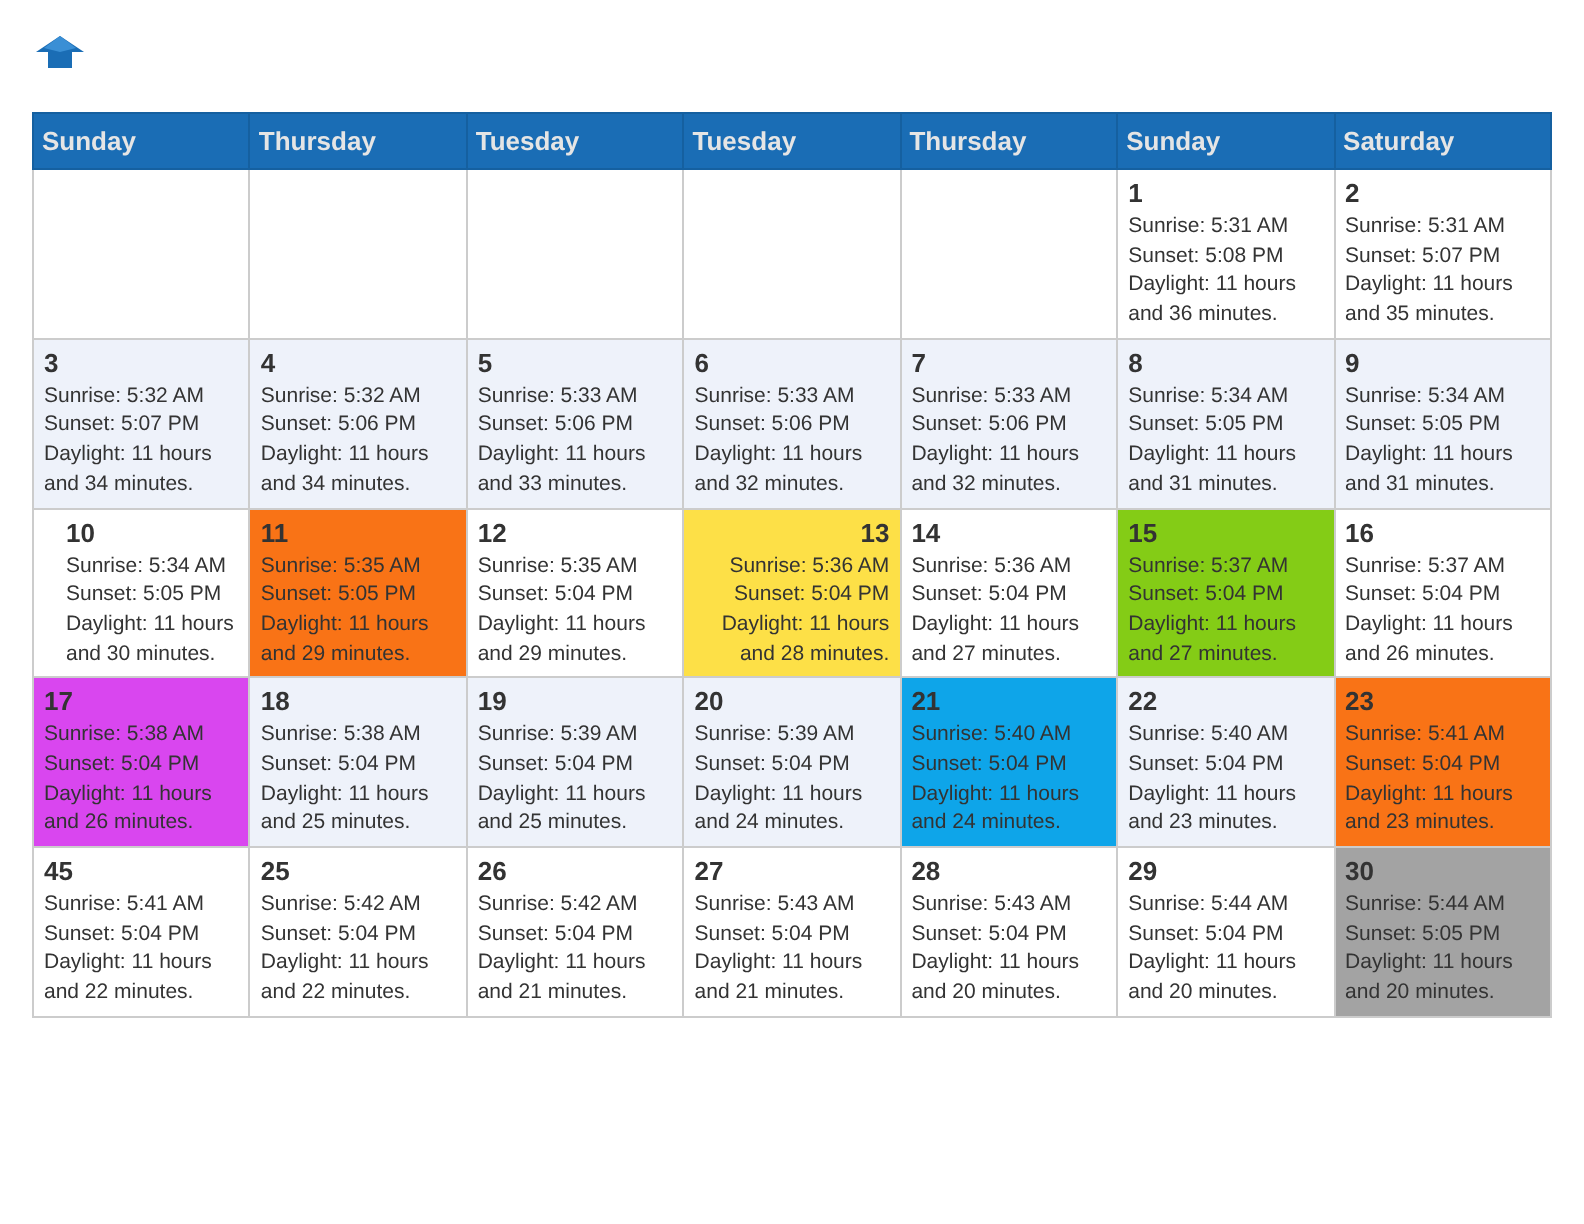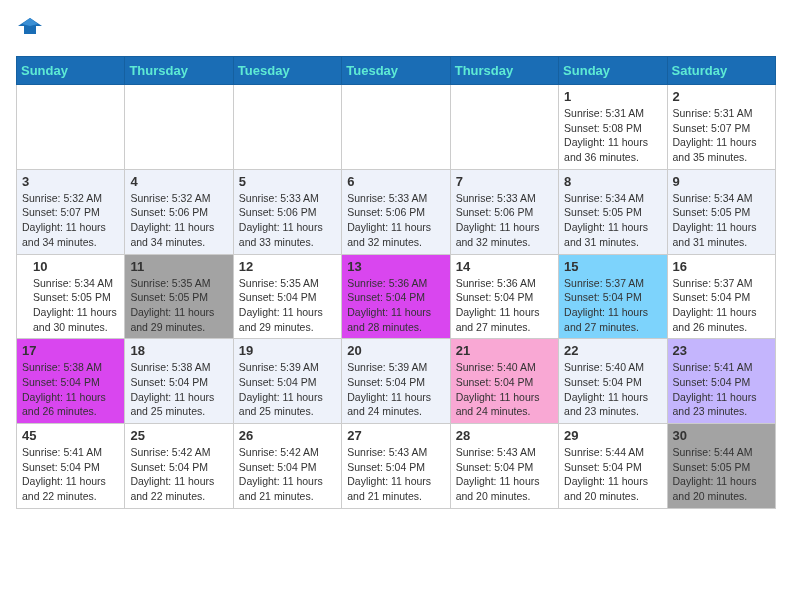--- a/index.html
+++ b/index.html
@@ -52,21 +52,21 @@
       font-size: 16px;
       color: #555;
     }
     .calendar {
       width: 100%;
       border-collapse: collapse;
       border: 1px solid #ccc;
     }
     .calendar th {
       background: #1a6db5;
-      color: #5eead4;
+      color: #e5e5e5;
       font-size: 13px;
       font-weight: bold;
       padding: 6px 4px;
       text-align: left;
       border: 1px solid #1560a0;
     }
     .calendar td {
       vertical-align: top;
       padding: 4px 5px;
       border: 1px solid #ccc;
@@ -192,45 +192,45 @@
 Daylight: 11 hours and 31 minutes.</div>
         </td>
       </tr>
       <tr>
         <td style="background: rgb(255, 255, 255); padding-left: 16px;">
           <span class="day-number">10</span>
           <div class="day-info" style="white-space: pre-line;">Sunrise: 5:34 AM
 Sunset: 5:05 PM
 Daylight: 11 hours and 30 minutes.</div>
         </td>
-        <td style="background: #a3a3a3;">
+        <td style="background: #f97316;">
           <span class="day-number">11</span>
           <div class="day-info" style="white-space: pre-line;">Sunrise: 5:35 AM
 Sunset: 5:05 PM
 Daylight: 11 hours and 29 minutes.</div>
         </td>
         <td style="background: rgb(255, 255, 255);">
           <span class="day-number">12</span>
           <div class="day-info" style="white-space: pre-line;">Sunrise: 5:35 AM
 Sunset: 5:04 PM
 Daylight: 11 hours and 29 minutes.</div>
         </td>
-        <td style="background: #d946ef;">
+        <td style="background: #fde047; text-align: right;">
           <span class="day-number">13</span>
           <div class="day-info" style="white-space: pre-line;">Sunrise: 5:36 AM
 Sunset: 5:04 PM
 Daylight: 11 hours and 28 minutes.</div>
         </td>
         <td style="background: rgb(255, 255, 255); border-radius: 27px;">
           <span class="day-number">14</span>
           <div class="day-info" style="white-space: pre-line;">Sunrise: 5:36 AM
 Sunset: 5:04 PM
 Daylight: 11 hours and 27 minutes.</div>
         </td>
-        <td style="background: #7dd3fc;">
+        <td style="background: #84cc16;">
           <span class="day-number">15</span>
           <div class="day-info" style="white-space: pre-line;">Sunrise: 5:37 AM
 Sunset: 5:04 PM
 Daylight: 11 hours and 27 minutes.</div>
         </td>
         <td style="background: rgb(255, 255, 255);">
           <span class="day-number">16</span>
           <div class="day-info" style="white-space: pre-line;">Sunrise: 5:37 AM
 Sunset: 5:04 PM
 Daylight: 11 hours and 26 minutes.</div>
@@ -254,33 +254,33 @@
           <div class="day-info" style="white-space: pre-line;">Sunrise: 5:39 AM
 Sunset: 5:04 PM
 Daylight: 11 hours and 25 minutes.</div>
         </td>
         <td style="background: rgb(238, 242, 250);">
           <span class="day-number">20</span>
           <div class="day-info" style="white-space: pre-line;">Sunrise: 5:39 AM
 Sunset: 5:04 PM
 Daylight: 11 hours and 24 minutes.</div>
         </td>
-        <td style="background: #f9a8d4;">
+        <td style="background: #0ea5e9;">
           <span class="day-number">21</span>
           <div class="day-info" style="white-space: pre-line;">Sunrise: 5:40 AM
 Sunset: 5:04 PM
 Daylight: 11 hours and 24 minutes.</div>
         </td>
         <td style="background: rgb(238, 242, 250);">
           <span class="day-number">22</span>
           <div class="day-info" style="white-space: pre-line;">Sunrise: 5:40 AM
 Sunset: 5:04 PM
 Daylight: 11 hours and 23 minutes.</div>
         </td>
-        <td style="background: #c4b5fd;">
+        <td style="background: #f97316;">
           <span class="day-number">23</span>
           <div class="day-info" style="white-space: pre-line;">Sunrise: 5:41 AM
 Sunset: 5:04 PM
 Daylight: 11 hours and 23 minutes.</div>
         </td>
       </tr>
       <tr>
         <td style="background: rgb(255, 255, 255);">
           <span class="day-number">45</span>
           <div class="day-info" style="white-space: pre-line;">Sunrise: 5:41 AM

